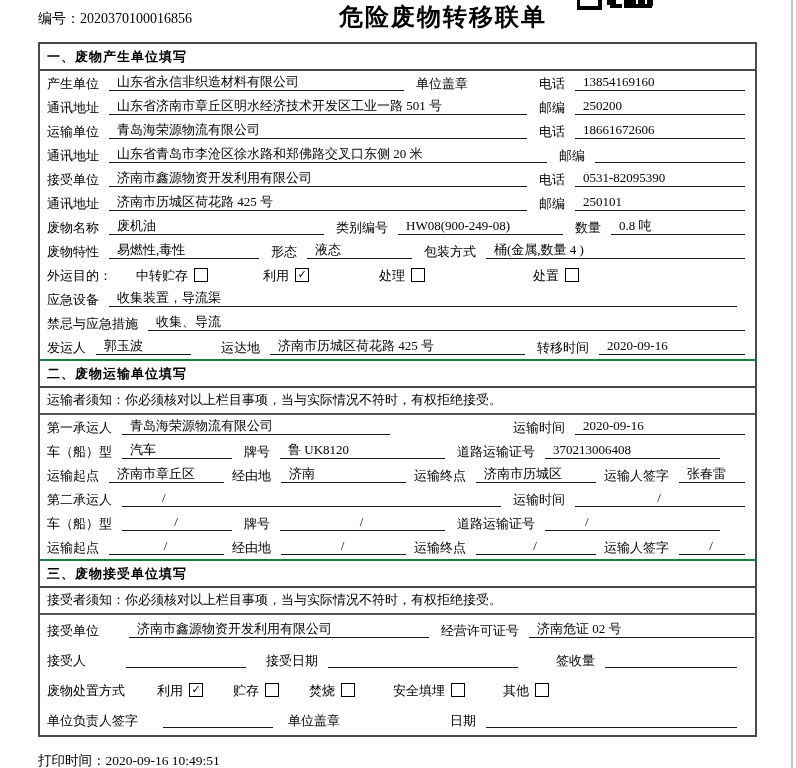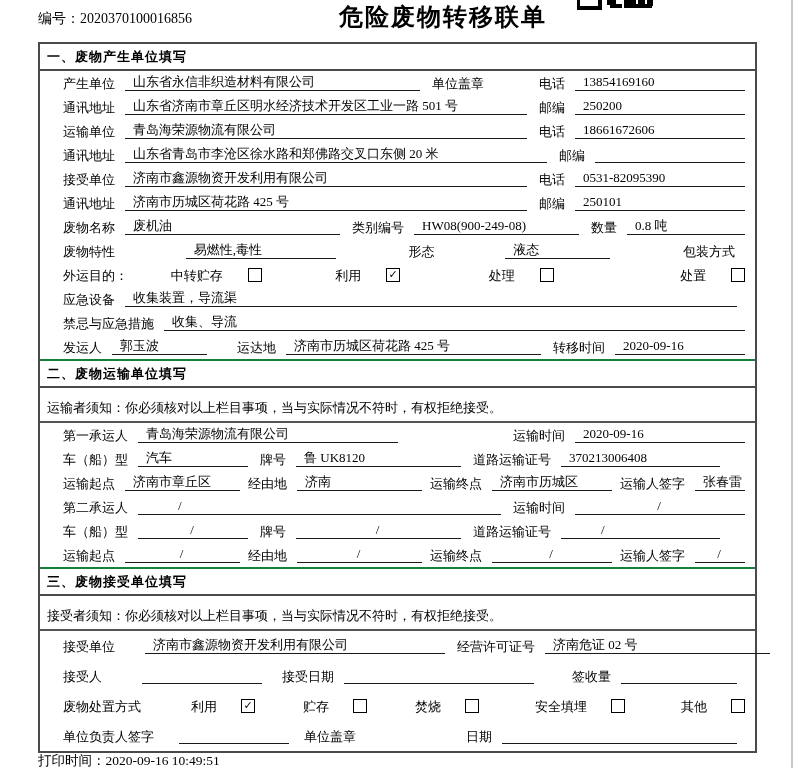--- a/index.html
+++ b/index.html
@@ -18,24 +18,24 @@
   .form-box{
     position:absolute;left:38px;top:42px;width:719px;box-sizing:border-box;
     border:2px solid #4a4a4a;background:#fff;
   }
   .section-header{
     height:25px;line-height:25px;font-weight:bold;font-size:13px;padding-left:7px;
     border-bottom:2px solid #4a4a4a;
     font-family:"Liberation Sans","DejaVu Sans",sans-serif;letter-spacing:1px;
   }
   .section-header.bordered-top{border-top:2px solid #15803d;}
-  .notice-row{height:25px;line-height:24px;border-bottom:2px solid #555;padding-left:7px;white-space:nowrap;margin-top:8px;}
+  .notice-row{height:25px;line-height:24px;border-bottom:2px solid #555;padding-left:7px;white-space:nowrap;}
   .row{
     display:flex;align-items:flex-end;height:24px;box-sizing:border-box;
-    padding:0 10px 4px 23px;white-space:nowrap;line-height:15px;justify-content:space-between;
+    padding:0 10px 4px 7px;white-space:nowrap;line-height:15px;
   }
   .row.tall{height:30px;padding-bottom:7px;}
   .lbl{margin-right:10px;flex:0 0 auto;}
   .val{
     border-bottom:1.5px solid #1a1a1a;padding:0 6px 1px 8px;box-sizing:border-box;
     flex:0 0 auto;overflow:hidden;
   }
   .val.grow{flex:1 1 auto;}
   .val.center{text-align:center;padding-left:4px;}
   .val.indent{padding-left:40px;}
@@ -130,20 +130,21 @@
     <span class="lbl">数量</span>
     <span class="val grow">0.8 吨</span>
   </div>
 
   <div class="row">
     <span class="lbl">废物特性</span>
     <span class="val w150 mr12">易燃性,毒性</span>
     <span class="lbl">形态</span>
     <span class="val w105 mr12">液态</span>
     <span class="lbl">包装方式</span>
+    <span class="val grow">桶(金属,数量 4 )</span>
   </div>
 
   <div class="row">
     <span class="lbl">外运目的：</span>
     <span class="ml14">中转贮存</span>
     <span class="cb"></span>
     <span class="ml55">利用</span>
     <span class="cb">✓</span>
     <span class="ml70">处理</span>
     <span class="cb"></span>

